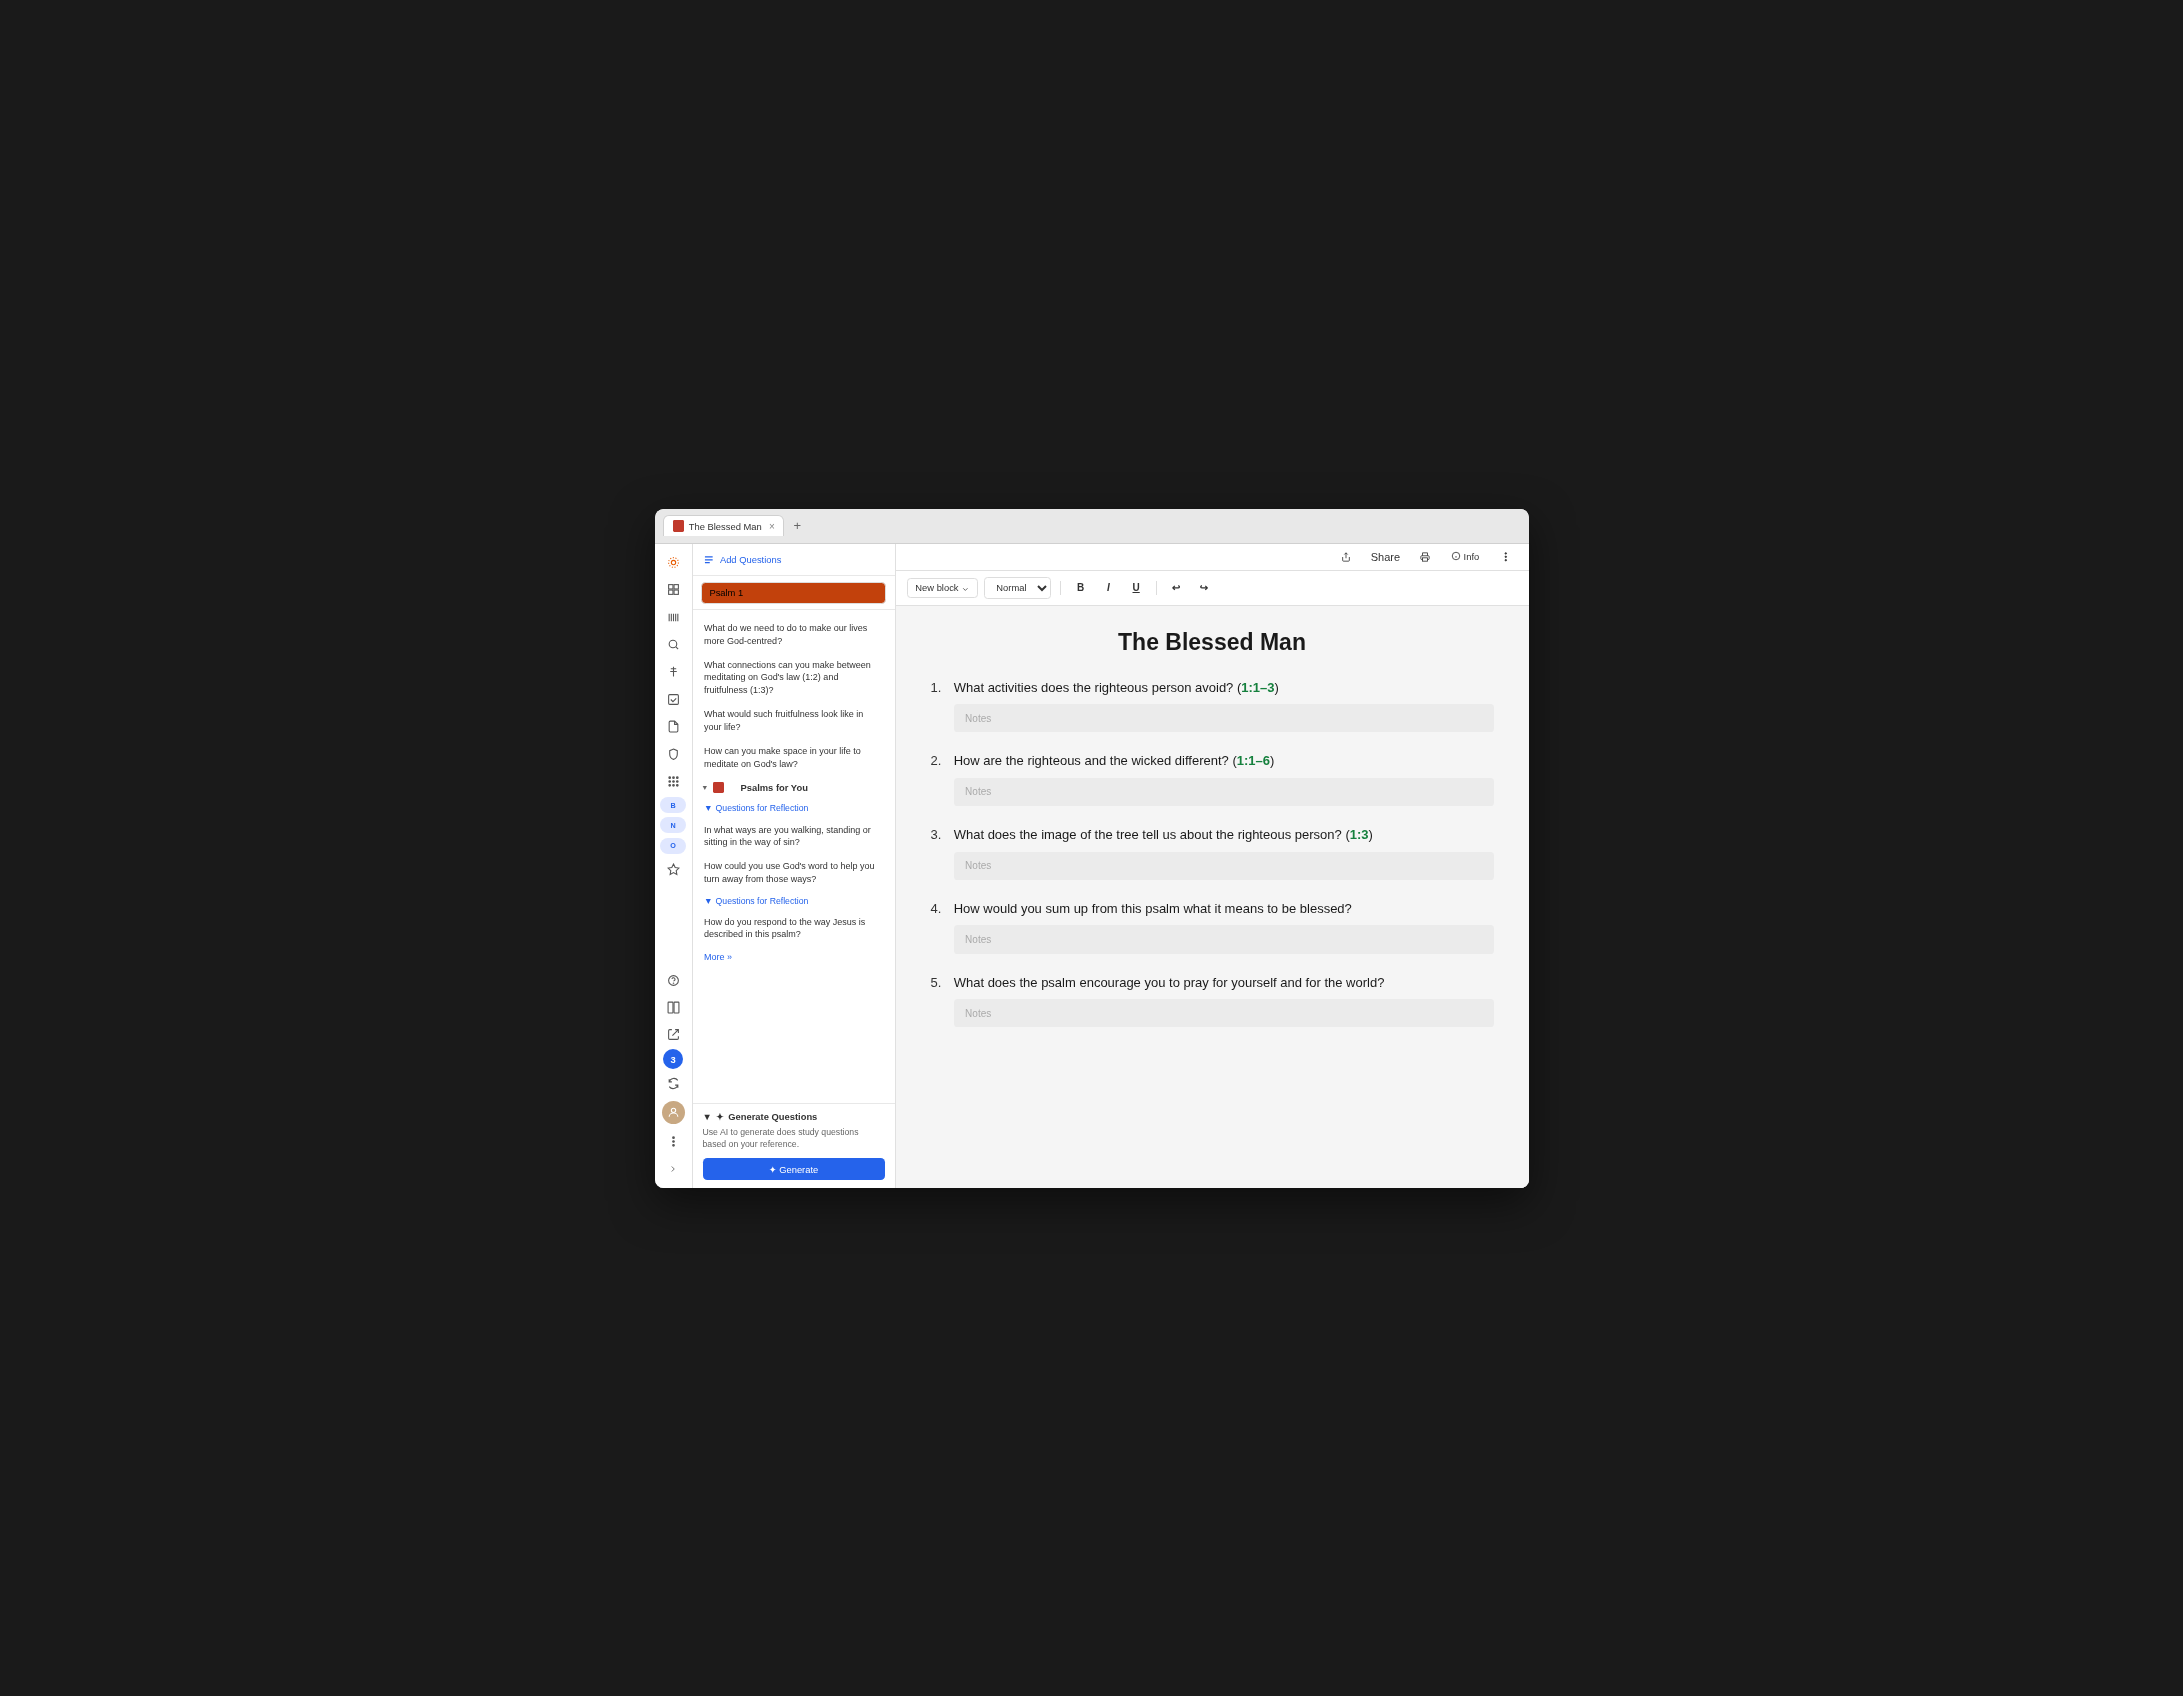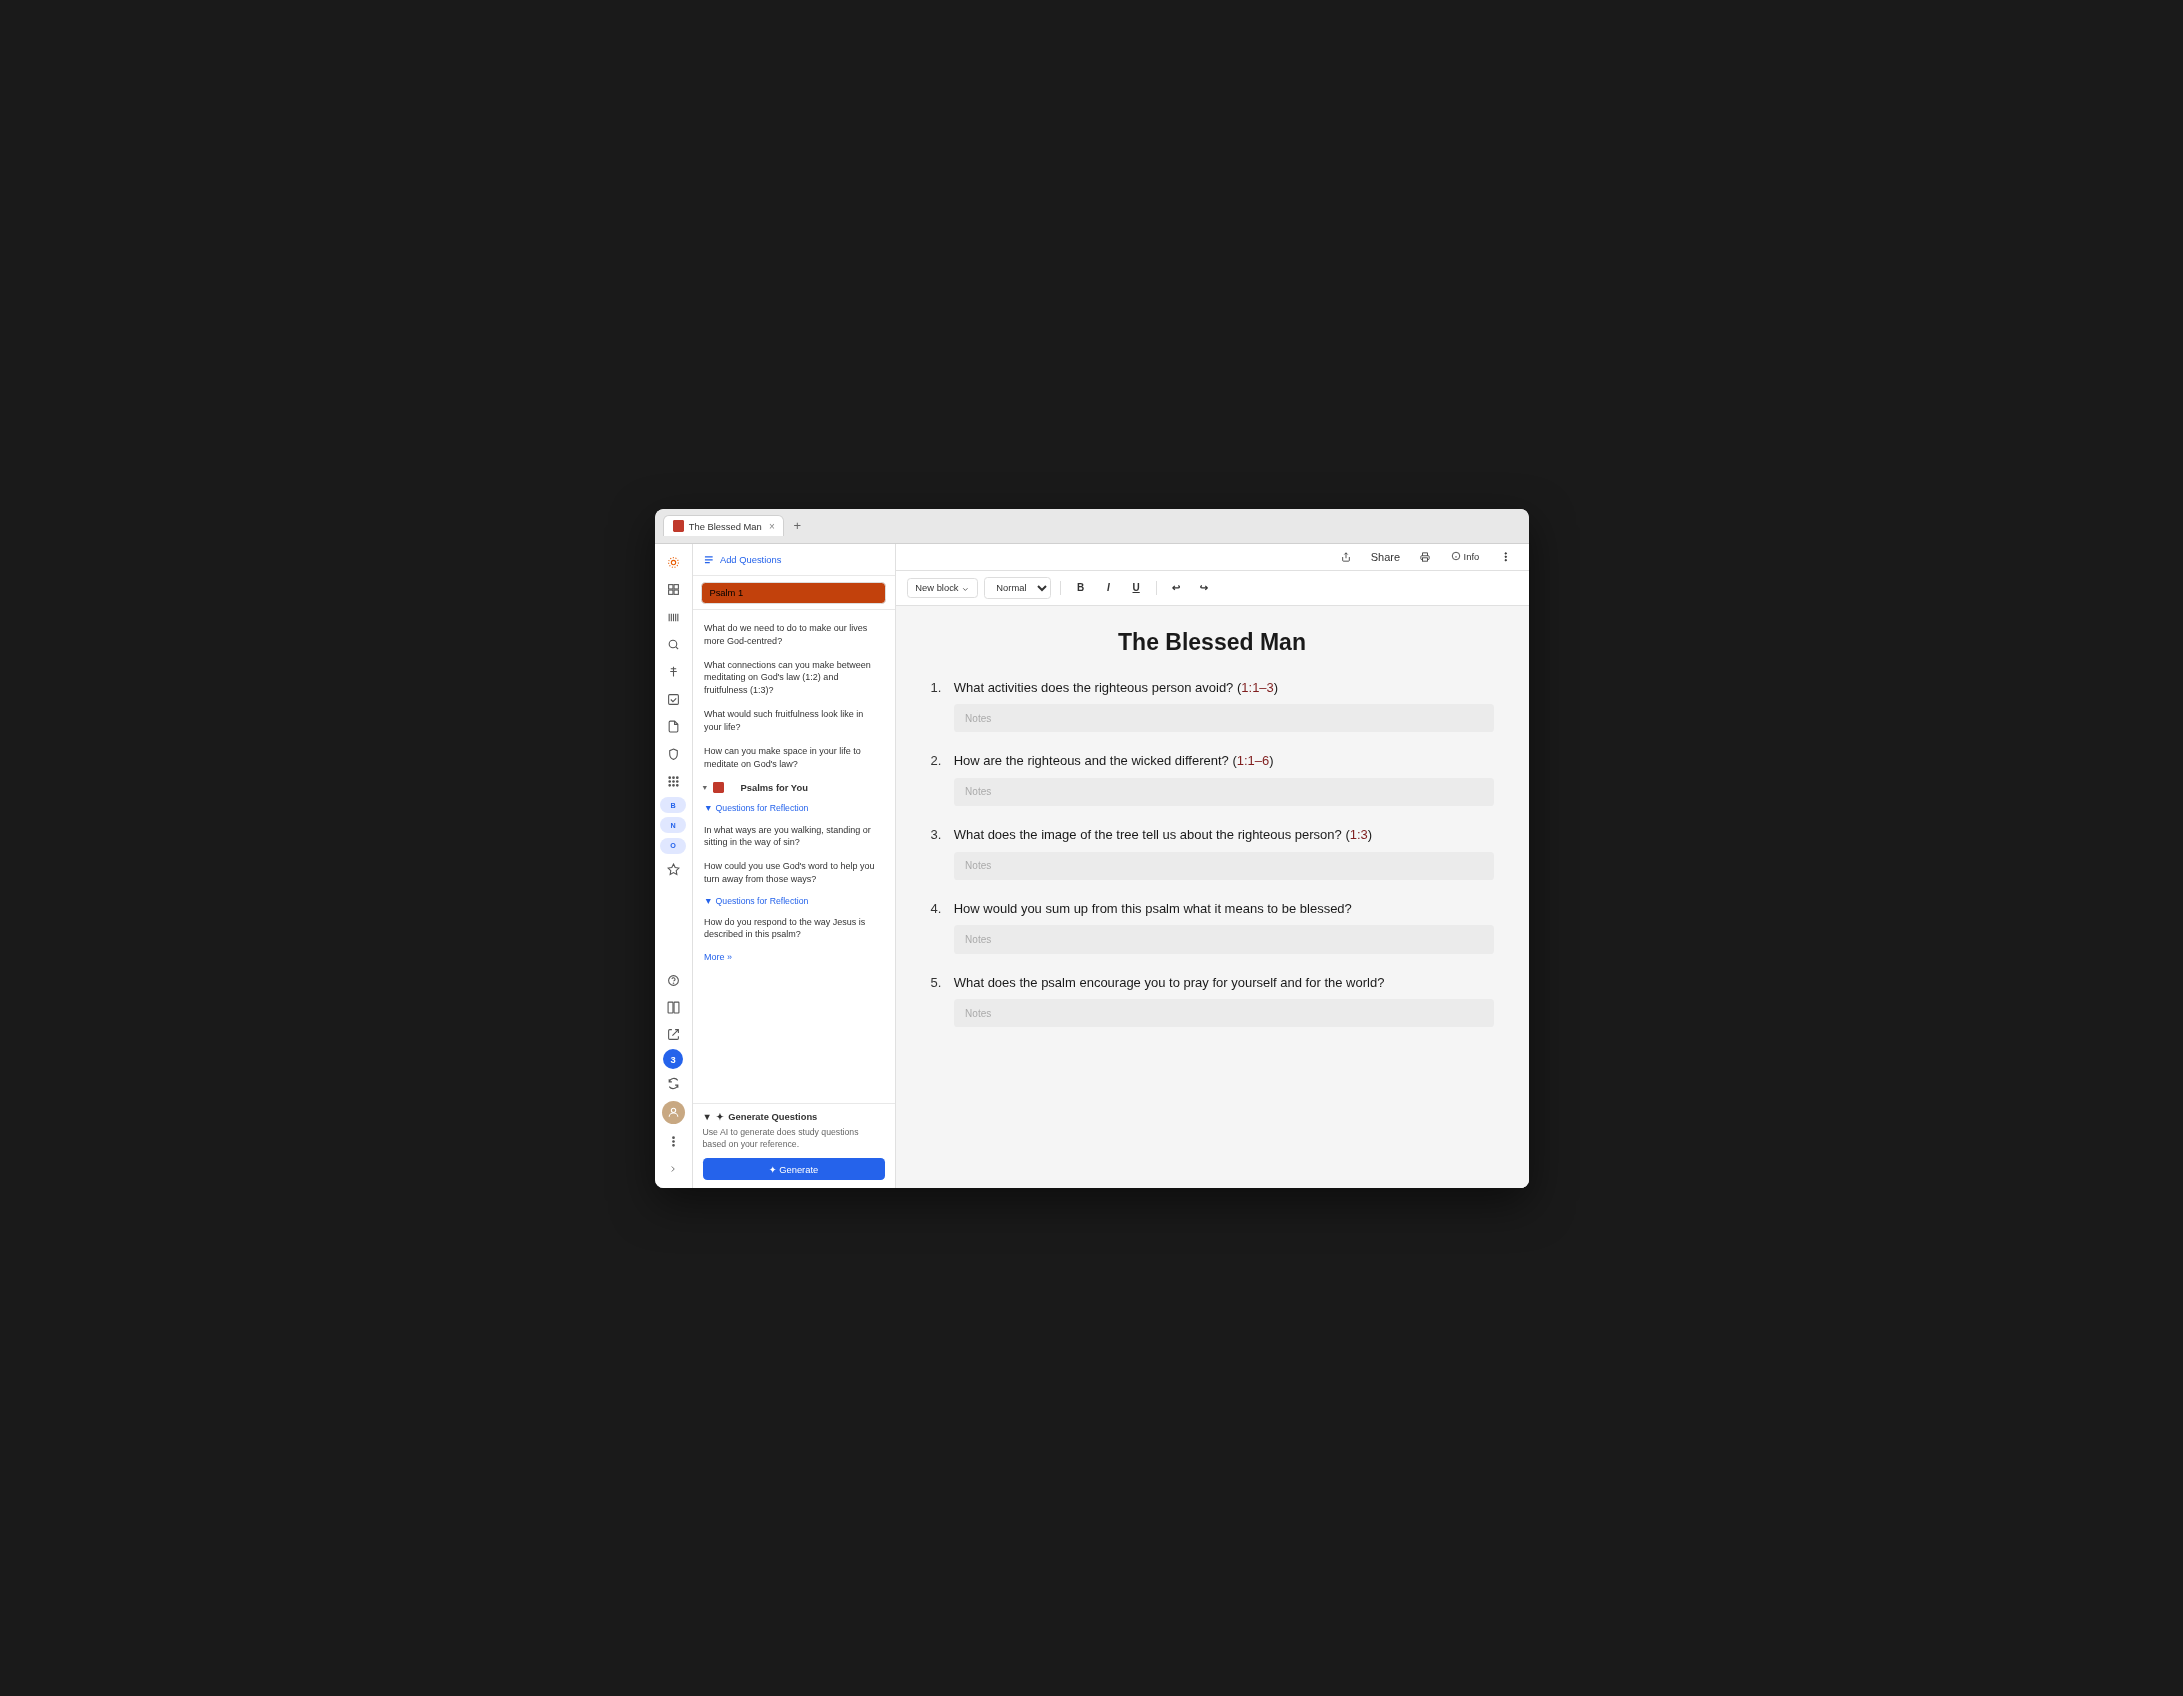--- a/index.html
+++ b/index.html
@@ -363,22 +363,23 @@
       display: flex;
       gap: 8.7px;
     }
     .q-number {
       color: #333;
       font-weight: 400;
       flex-shrink: 0;
       min-width: 14.5px;
     }
     .q-link {
-      color: #7f1d1d;
+      color: #15803d;
       text-decoration: none;
+      font-weight: bold;
     }
     .notes-field {
       background: #ebebeb;
       border-radius: 3.6px;
       padding: 8.7px 11.6px;
       color: #aaa;
       font-size: 10px;
       margin-left: 23px;
     }
   </style>

